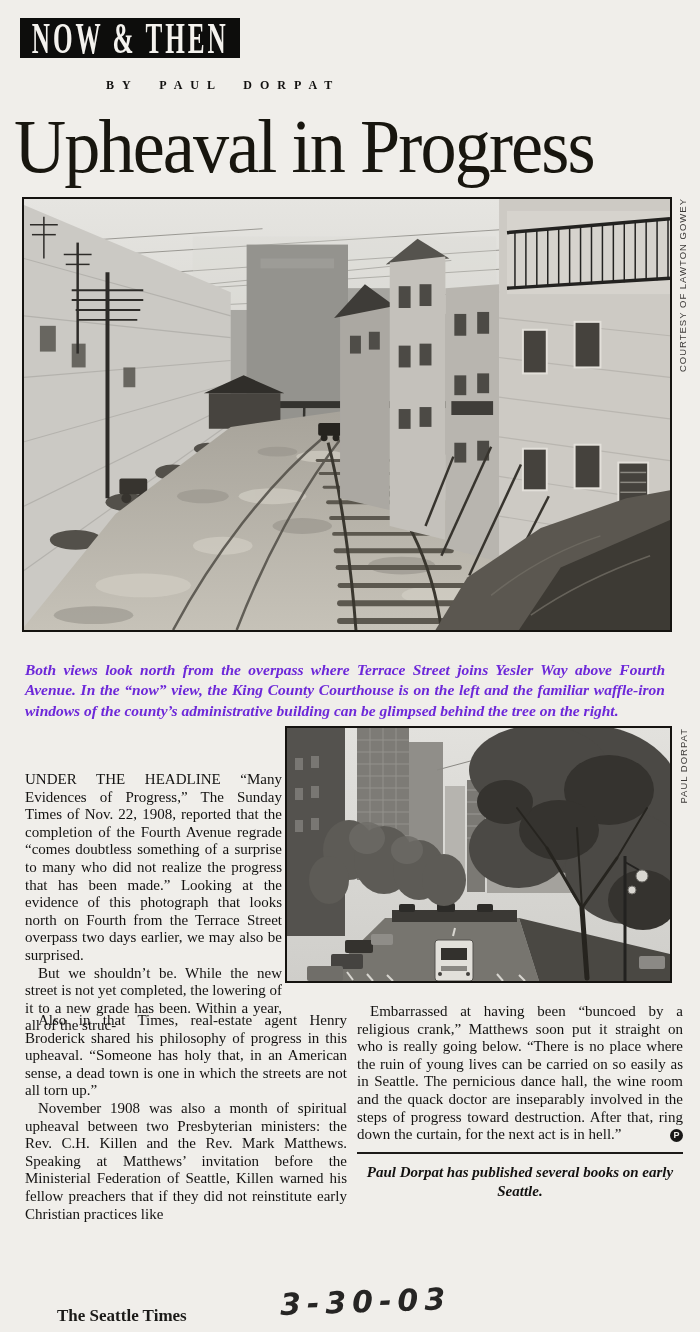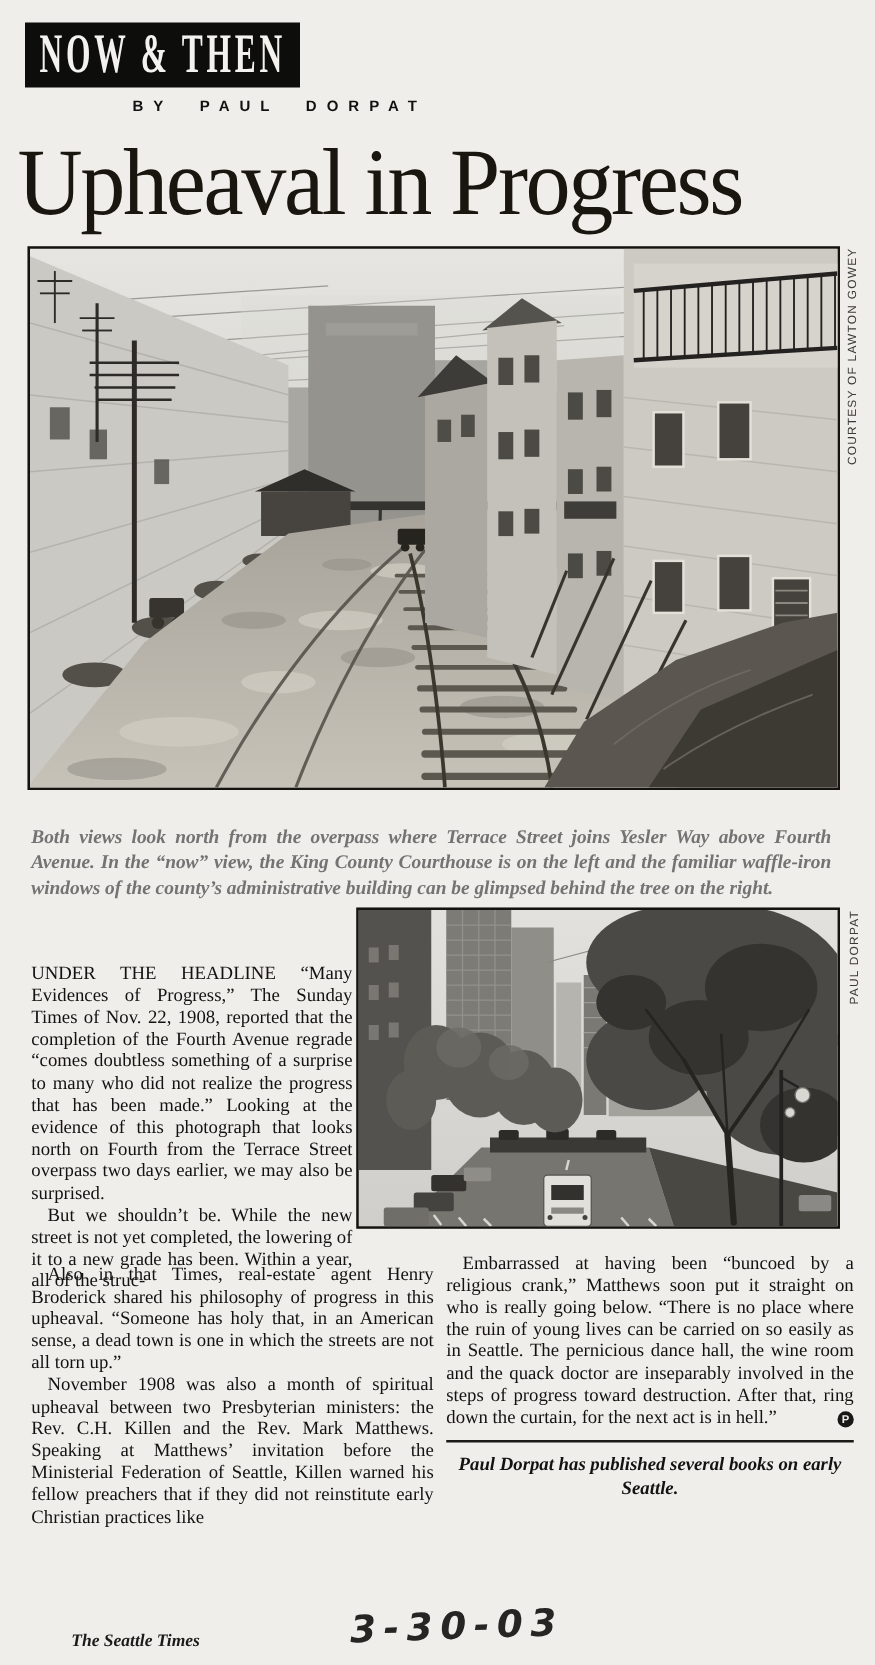--- a/index.html
+++ b/index.html
@@ -7,31 +7,31 @@
     position:relative;width:700px;height:1332px;overflow:hidden;
     background:
       radial-gradient(ellipse at 80% 5%, rgba(255,255,255,.5), rgba(0,0,0,0) 40%),
       linear-gradient(180deg,#f2f0ec 0%,#efedе9 50%,#f0eeea 100%),
       #f0eeea;
     background-color:#f0eeea;
     font-family:"Liberation Serif", serif;
     color:#141312;
   }
   .kicker-banner{
-    position:absolute;left:20px;top:18px;width:220px;height:52px;
+    position:absolute;left:20px;top:18px;width:220px;height:40px;
     display:flex;align-items:center;justify-content:center;
   }
   .kicker-text{
     color:#f4f2ee;font-family:"Liberation Serif",serif;font-weight:bold;
     font-size:42px;line-height:1;letter-spacing:5px;white-space:nowrap;
     transform:scale(0.60,1.06);transform-origin:center;
   }
   .byline{
     position:absolute;left:106px;top:78px;
-    font-family:Liberation Sans, sans-serif;font-weight:bold;
+    font-family:Liberation Serif, serif;font-weight:bold;
     font-size:12px;letter-spacing:8px;word-spacing:10px;color:#121110;white-space:nowrap;
   }
   .headline{
     position:absolute;left:14px;top:108px;margin:0;
     font-family:"Liberation Serif",serif;font-weight:normal;
     font-size:76px;line-height:1;letter-spacing:-2px;color:#18160f;
     transform:scaleX(0.95);transform-origin:left top;white-space:nowrap;
   }
   figure{margin:0;padding:0;}
   .photo-frame{position:absolute;border:2px solid #151310;box-sizing:border-box;background:#c9c7c2;}
@@ -42,39 +42,39 @@
     position:absolute;
     writing-mode:vertical-rl;transform:rotate(180deg);
     font-family:"Liberation Sans",sans-serif;font-size:9.5px;letter-spacing:1px;
     color:#3c3a38;white-space:nowrap;
   }
   .main-credit{left:677px;top:198px;}
   .inset-credit{left:678px;top:728px;}
   .caption{
     position:absolute;left:25px;top:644px;width:640px;
     font-style:italic;font-weight:bold;font-size:15.5px;line-height:20.5px;
-    text-align:justify;color:#737373;
+    text-align:justify;color:#6d28d9;
   }
   .bodycol{position:absolute;font-size:15px;line-height:17.6px;text-align:justify;color:#131211;}
   .bodycol p{margin:0;}
   .bodycol p.indent{text-indent:13px;}
   .col-narrow{left:25px;top:727px;width:257px;height:284px;overflow:hidden;margin-top:44px;}
   .col-wide{left:25px;top:1012px;width:322px;}
   .col-right{left:357px;top:1003px;width:326px;}
   .endmark{
     float:right;display:inline-flex;align-items:center;justify-content:center;
     width:13px;height:13px;border-radius:50%;background:#191817;color:#f0eeea;
     font-family:"Liberation Sans",sans-serif;font-size:9px;font-weight:bold;
     margin-top:3px;text-indent:0;
   }
   .rule{border:none;border-top:2px solid #1c1a18;margin:8px 0 9px 0;width:100%;}
   .bio{font-style:italic;font-weight:bold;font-size:15px;line-height:19px;text-align:center;}
   .footer-pub{
     position:absolute;left:57px;top:1306px;
-    font-style:italic;font-weight:bold;font-size:14px;color:#1b1a18;
+    font-weight:bold;font-size:17px;color:#1b1a18;
   }
   .footer-date{
     position:absolute;left:280px;top:1284px;
     font-family:"DejaVu Sans",sans-serif;font-weight:bold;font-style:italic;
     font-size:30px;letter-spacing:6px;color:#262524;
     transform:rotate(-2deg);white-space:nowrap;
   }
 </style>
 </head>
 <body>

